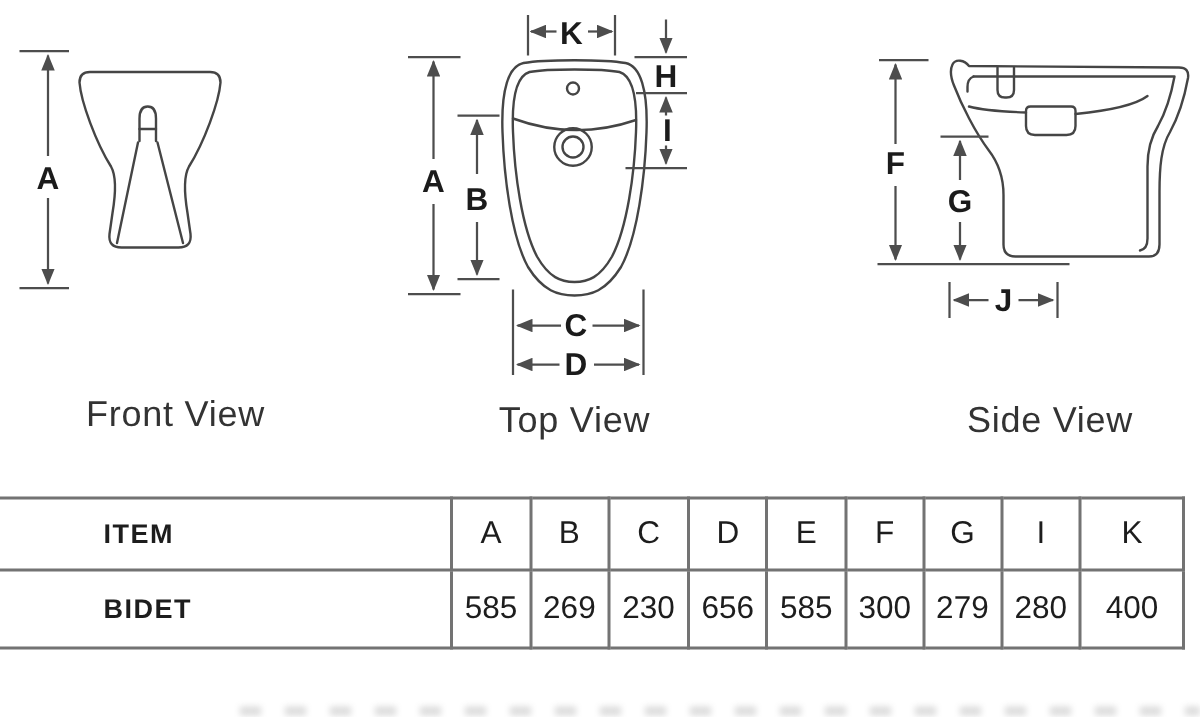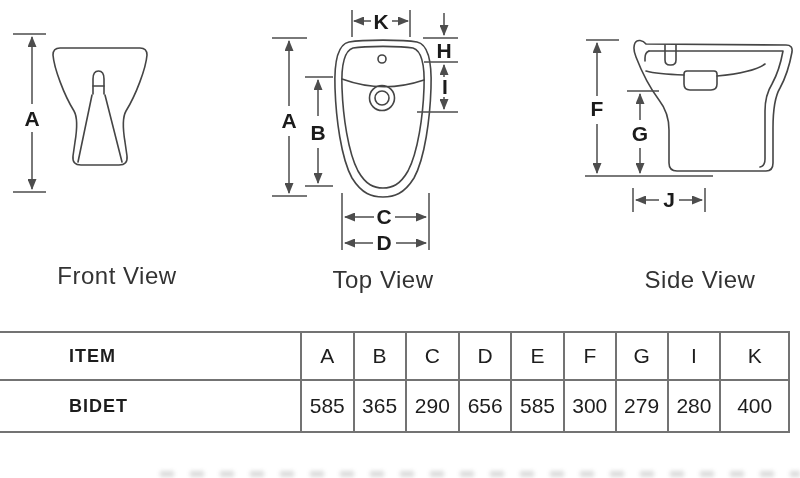--- a/index.html
+++ b/index.html
@@ -145,22 +145,22 @@
       <th class="letter-cell">D</th>
       <th class="letter-cell">E</th>
       <th class="letter-cell">F</th>
       <th class="letter-cell">G</th>
       <th class="letter-cell">I</th>
       <th class="letter-cell">K</th>
     </tr>
     <tr class="data">
       <td class="item-cell">BIDET</td>
       <td class="value-cell">585</td>
-      <td class="value-cell">365</td>
-      <td class="value-cell">290</td>
+      <td class="value-cell">269</td>
+      <td class="value-cell">230</td>
       <td class="value-cell">656</td>
       <td class="value-cell">585</td>
       <td class="value-cell">300</td>
       <td class="value-cell">279</td>
       <td class="value-cell">280</td>
       <td class="value-cell">400</td>
     </tr>
   </tbody>
     </table>
 

